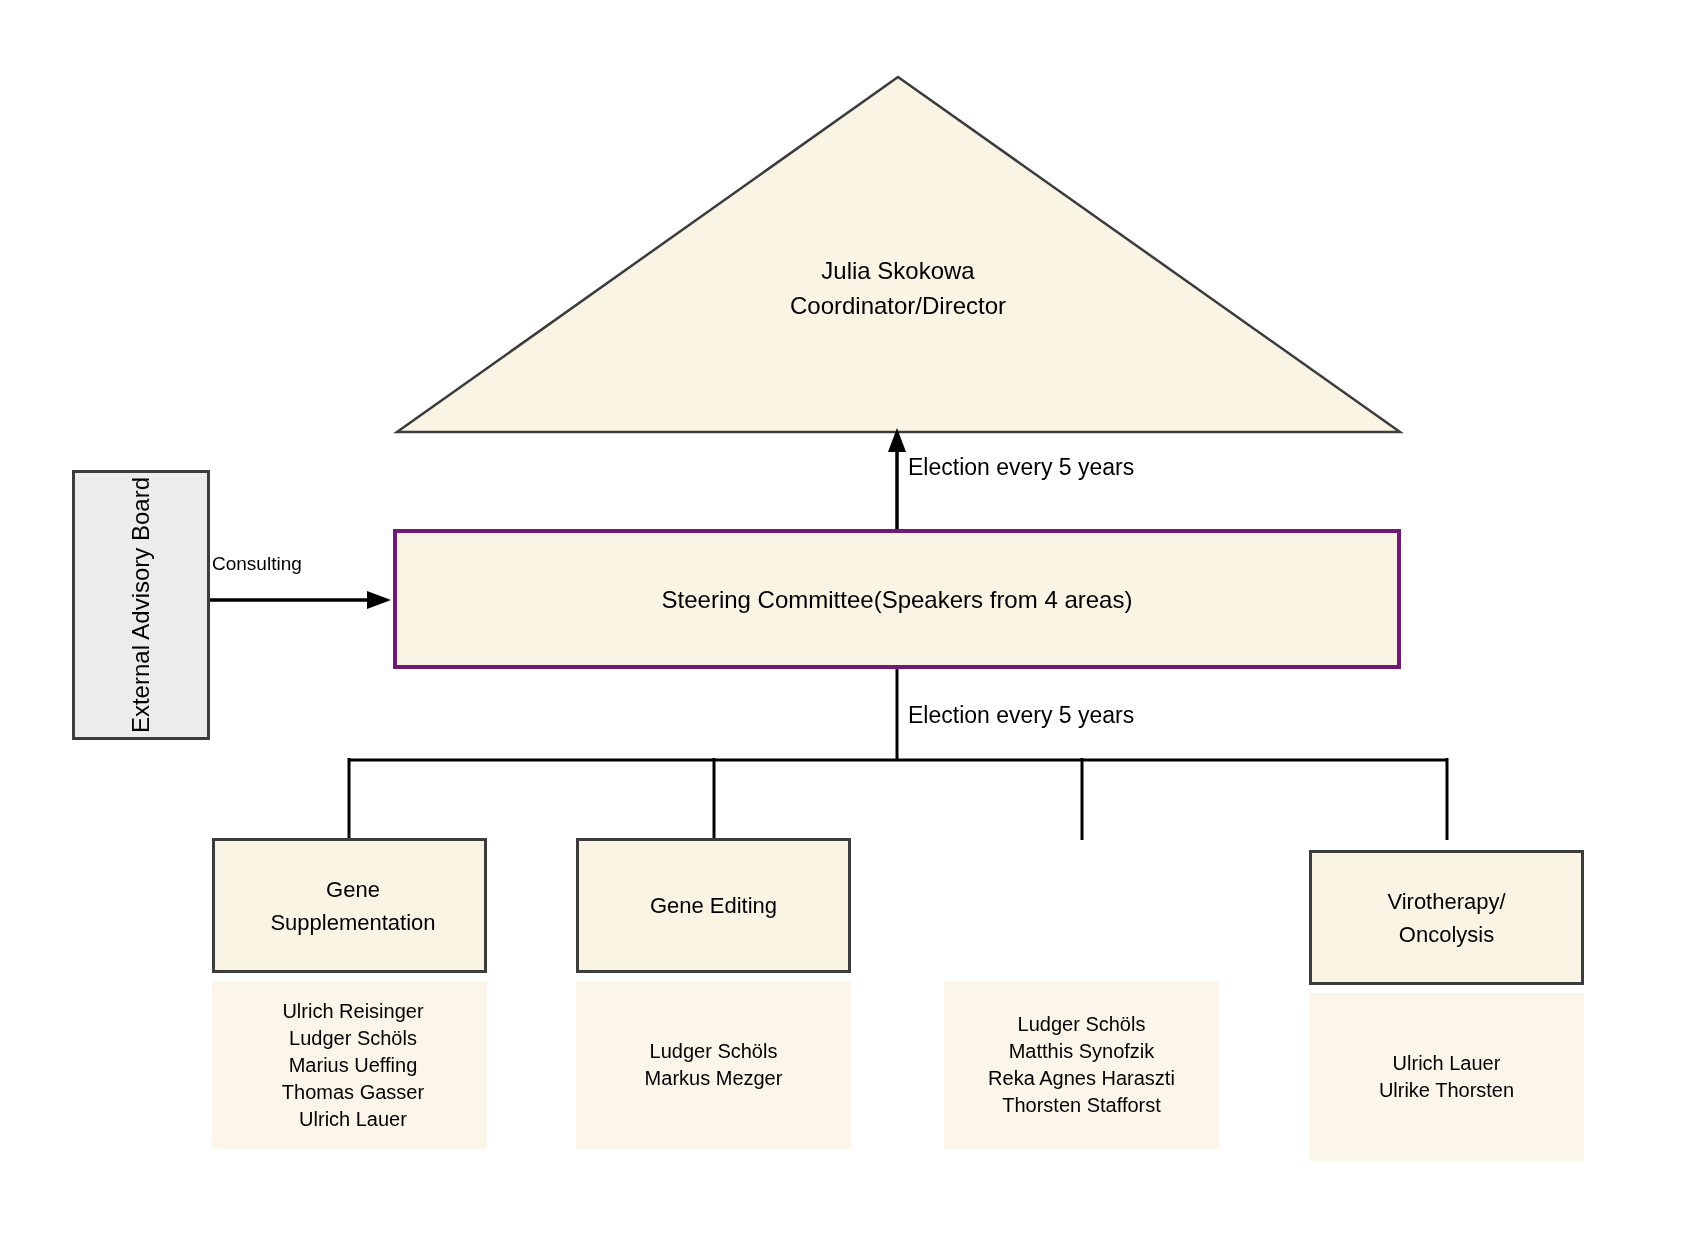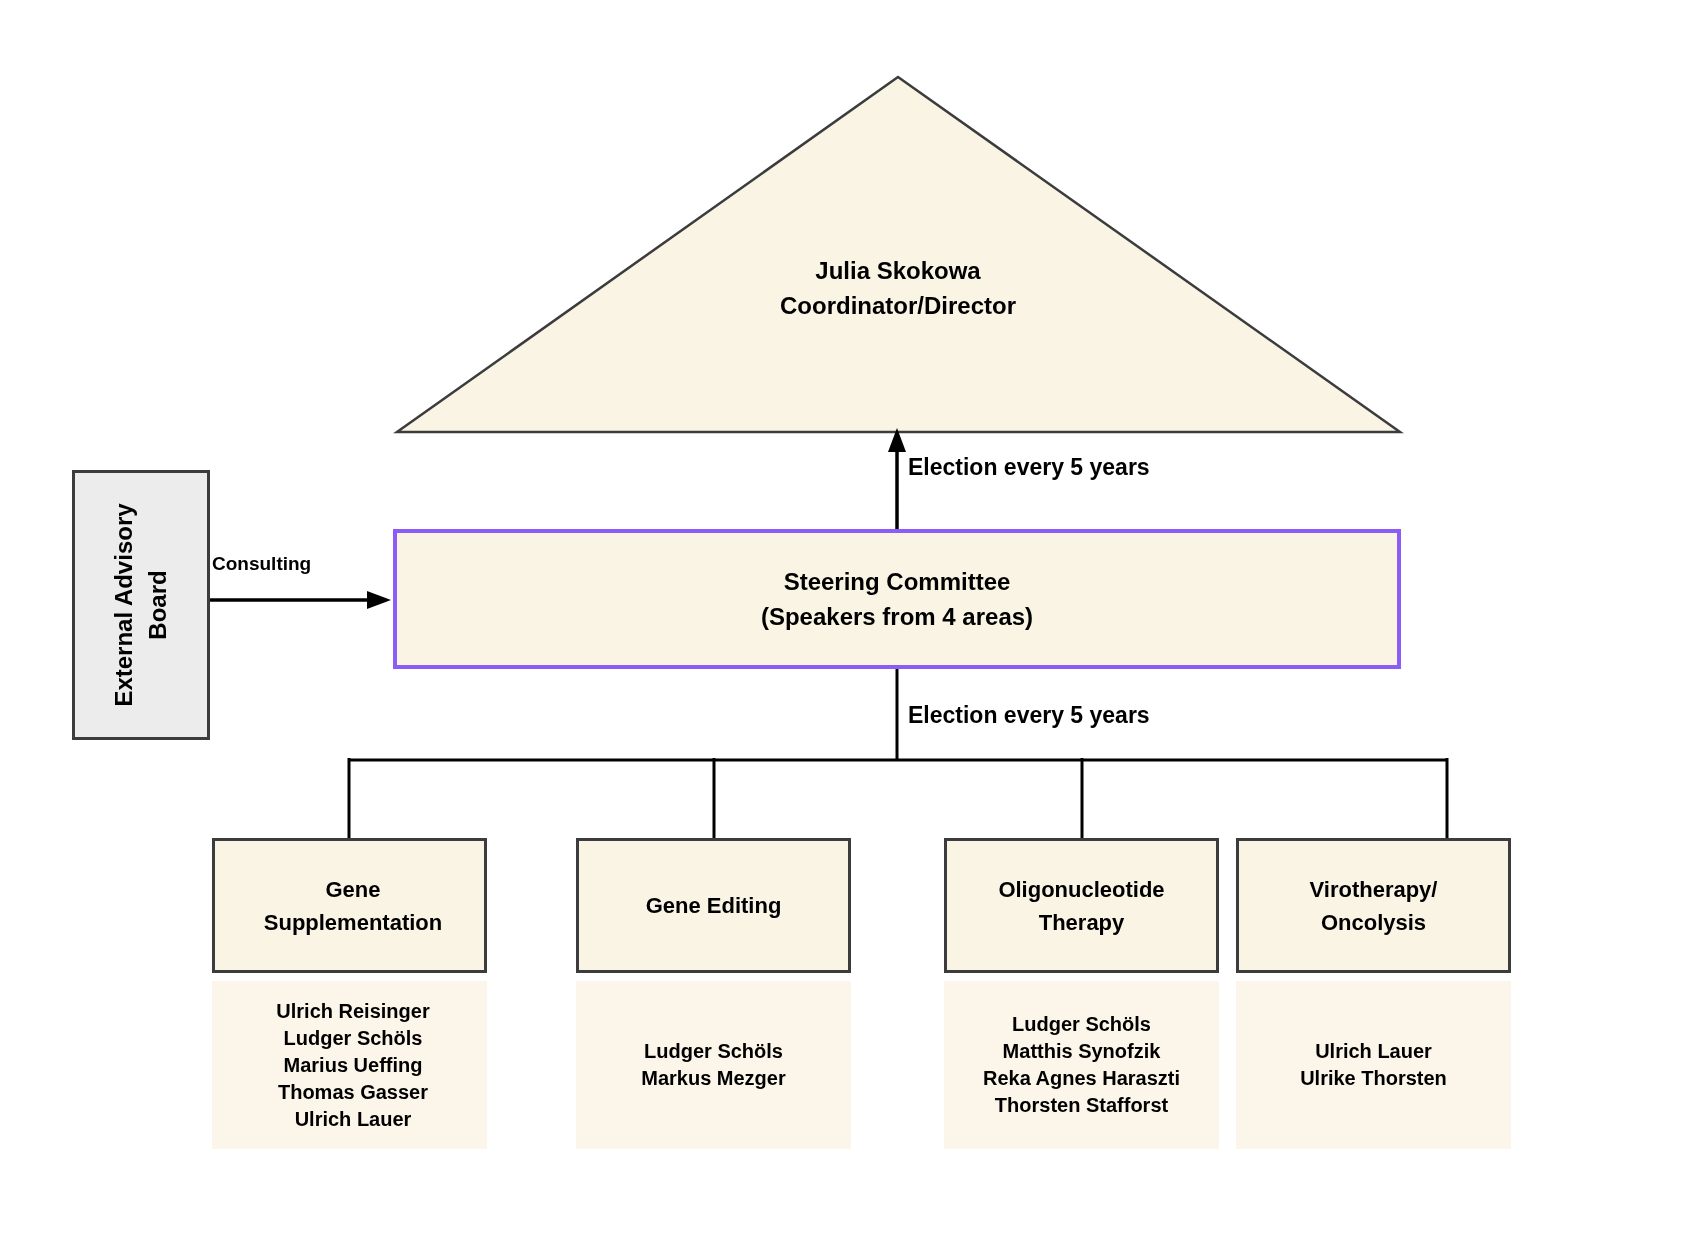--- a/index.html
+++ b/index.html
@@ -8,21 +8,20 @@
     background: #ffffff;
     font-family: "Liberation Sans", "DejaVu Sans", sans-serif;
     color: #000000;
   }
   .canvas {
     position: relative;
     width: 1702px;
     height: 1258px;
     background: #ffffff;
     overflow: hidden;
-    font-weight: bold;
   }
   .connector-layer {
     position: absolute;
     left: 0; top: 0;
     width: 1702px;
     height: 1258px;
   }
   .triangle-text {
     position: absolute;
     left: 698px;
@@ -32,24 +31,24 @@
     font-size: 24px;
     line-height: 35px;
   }
   .steering-box {
     position: absolute;
     left: 393px;
     top: 529px;
     width: 1008px;
     height: 140px;
     background: #FAF4E5;
-    border: 4px solid #8b5cf6;
-    box-sizing: border-box;
-    display: flex;
-    flex-direction: column;
+    border: 4px solid #701a75;
+    box-sizing: border-box;
+    display: flex;
+    flex-direction: row;
     align-items: center;
     justify-content: center;
     font-size: 24px;
     line-height: 35px;
     text-align: center;
   }
   .eab-box {
     position: absolute;
     left: 72px;
     top: 470px;
@@ -115,21 +114,21 @@
     flex-direction: column;
     align-items: center;
     justify-content: center;
     font-size: 20px;
     line-height: 27px;
     text-align: center;
   }
   .col-1 { left: 212px; padding-left: 7px; }
   .col-2 { left: 576px; }
   .col-3 { left: 944px; }
-  .col-4 { left: 1236px; }
+  .col-4 { left: 1309px; margin-top: 12px; }
 </style>
 </head>
 <body>
 
 <div class="canvas">
 
   <svg class="connector-layer" viewBox="0 0 1702 1258" xmlns="http://www.w3.org/2000/svg">
 
     <polygon points="898,77 397,432 1400,432" fill="#FAF4E5" stroke="#3C3C3C" stroke-width="2.5"></polygon>
 
@@ -178,24 +177,20 @@
     </div>
 
   <div class="area-header col-2">
       <div>Gene Editing</div>
     </div>
   <div class="area-members col-2">
       <div>Ludger Schöls</div>
       <div>Markus Mezger</div>
     </div>
 
-  <div class="area-header col-3">
-      <div>Oligonucleotide</div>
-      <div>Therapy</div>
-    </div>
   <div class="area-members col-3">
       <div>Ludger Schöls</div>
       <div>Matthis Synofzik</div>
       <div>Reka Agnes Haraszti</div>
       <div>Thorsten Stafforst</div>
     </div>
 
   <div class="area-header col-4">
       <div>Virotherapy/</div>
       <div>Oncolysis</div>

